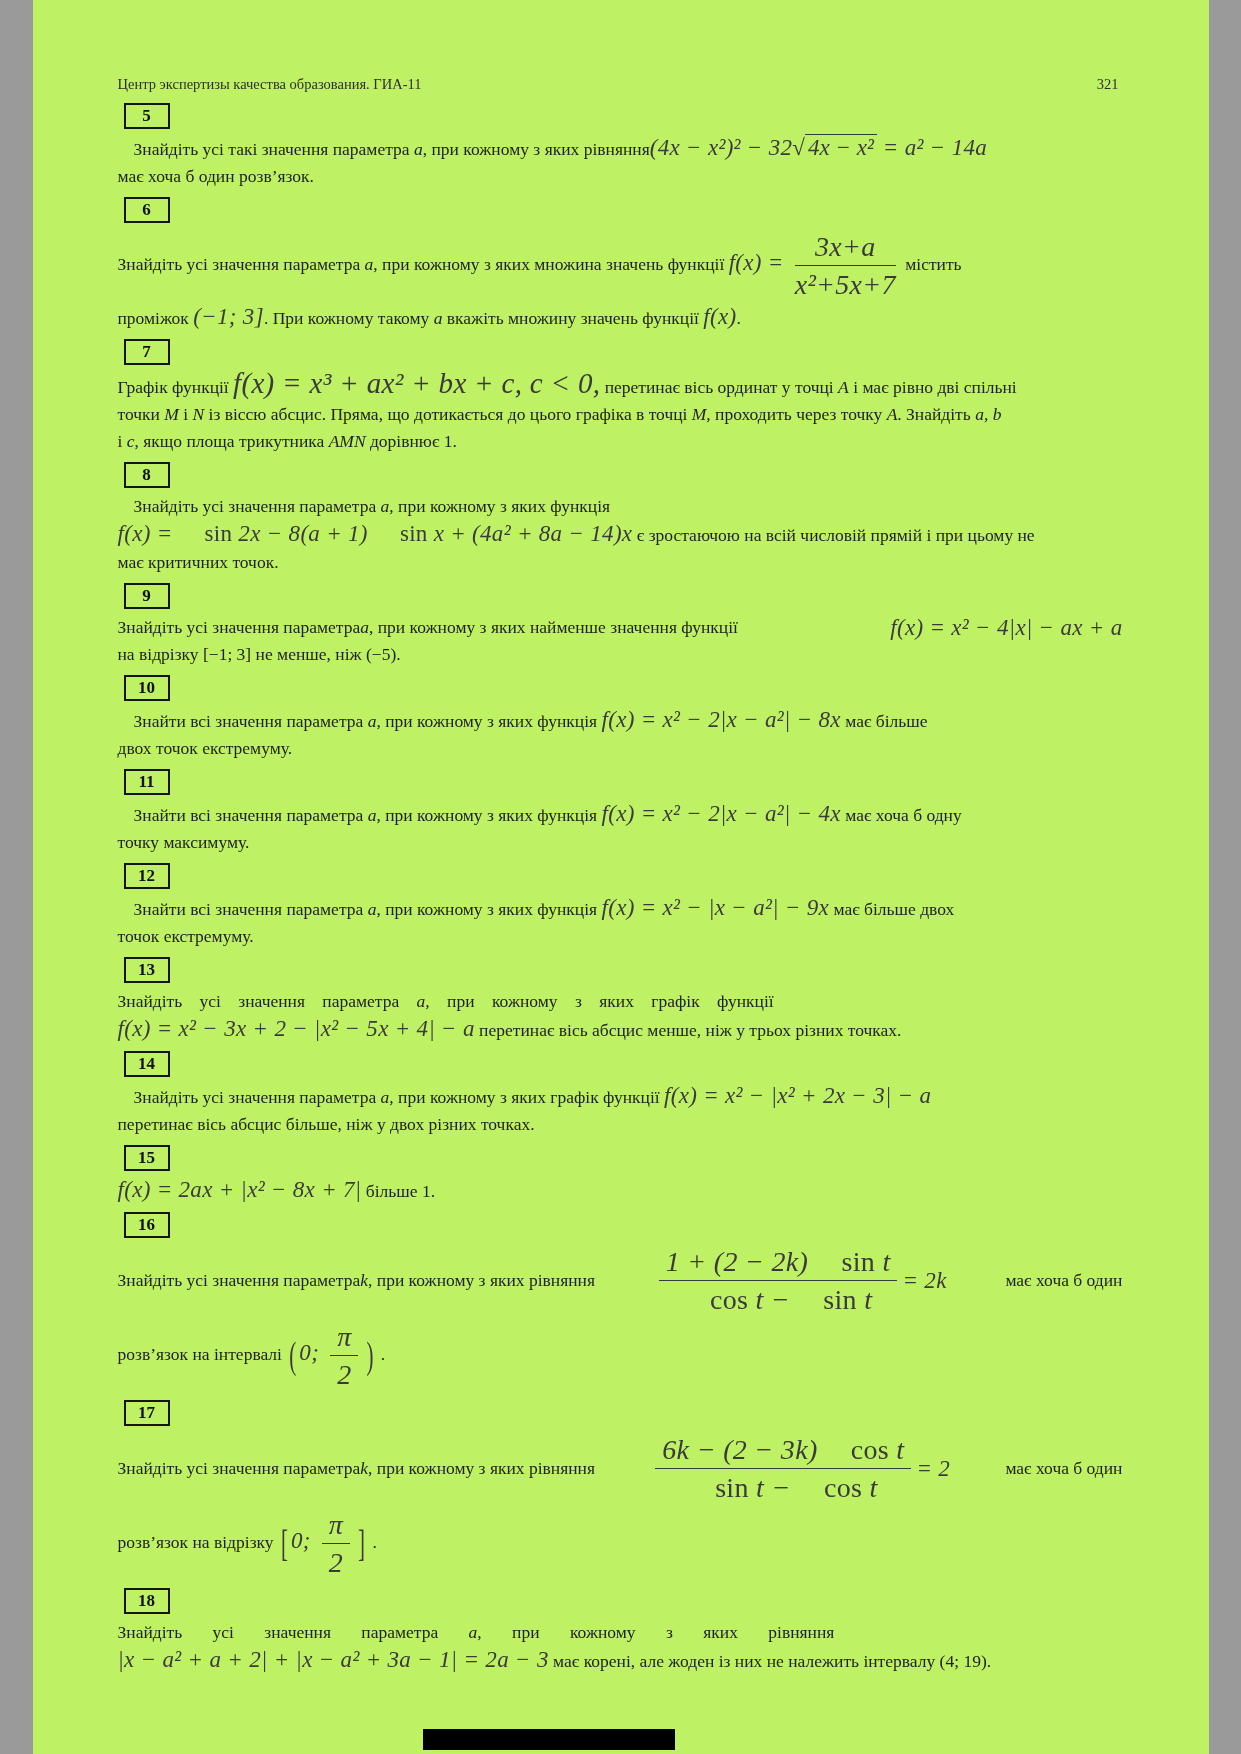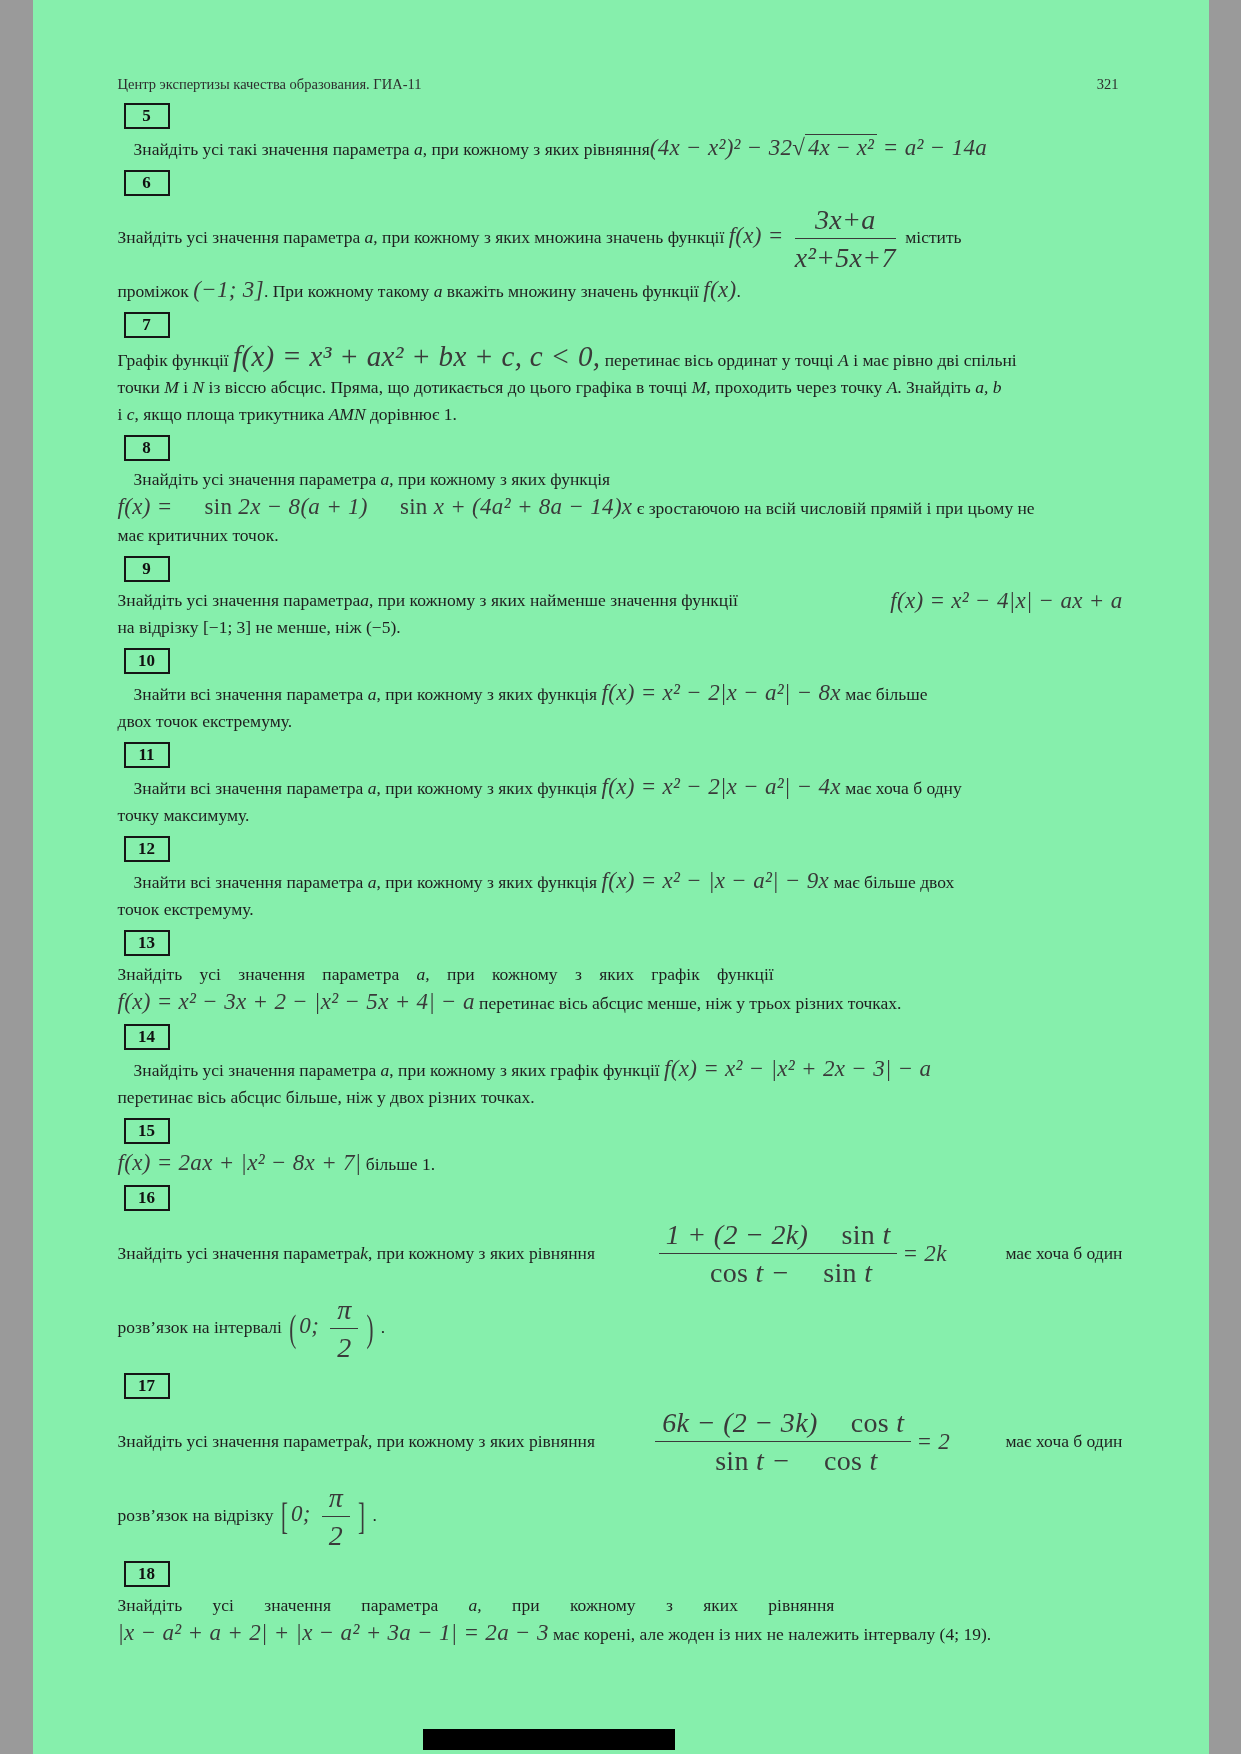--- a/index.html
+++ b/index.html
@@ -1,19 +1,19 @@
 <!DOCTYPE html>
 <html><head>
 <meta charset="utf-8">
 <title>Document</title>
 <style>
   html,body { margin:0; padding:0; background:#9a9a9a; }
   .page {
     position:relative; width:1176px; height:1754px; margin:0 auto;
-    background:#86efac; font-family:"Liberation Serif", serif; color:#1f1f1f;
+    background:#bef264; font-family:"Liberation Serif", serif; color:#1f1f1f;
     overflow:hidden;
   }
   .header {
     position:absolute; top:76px; left:85px; right:90px;
     display:flex; justify-content:space-between;
     font-size:14.5px; color:#2e2e2e;
   }
   .content { position:absolute; top:96px; left:85px; right:86px; }
   .problem { margin-bottom:6px; }
   .numbox {
@@ -54,20 +54,21 @@
 
 <div class="page">
   <div class="header">
     <span>Центр экспертизы качества образования. ГИА-11</span>
     <span>321</span>
   </div>
   <div class="content" id="problems">
       <div class="problem">
         <div class="numbox">5</div>
         <div class="line indent"><span class="txt">Знайдіть усі такі значення параметра </span><span class="var">a</span><span class="txt">, при кожному з яких рівняння</span><span class="math"><span>(4x − x²)² − 32</span></span><span class="sqrt"><span class="sign">√</span><span class="vinc"><span>4x − x²</span></span></span><span class="math"><span> = a² − 14a</span></span></div>
+        <div class="line"><span class="txt">має хоча б один розв’язок.</span></div>
       </div>
       <div class="problem">
         <div class="numbox">6</div>
         <div class="line"><span class="txt">Знайдіть усі значення параметра </span><span class="var">a</span><span class="txt">, при кожному з яких множина значень функції </span><span class="math"><span>f(x) = </span></span><span class="frac">
             <span class="fn"><span>3x+a</span></span>
             <span class="fd"><span>x²+5x+7</span></span>
           </span><span class="txt"> містить</span></div>
         <div class="line"><span class="txt">проміжок </span><span class="math"><span>(−1; 3]</span></span><span class="txt">. При кожному такому </span><span class="var">a</span><span class="txt"> вкажіть множину значень функції </span><span class="math"><span>f(x)</span></span><span class="txt">.</span></div>
       </div>
       <div class="problem">

